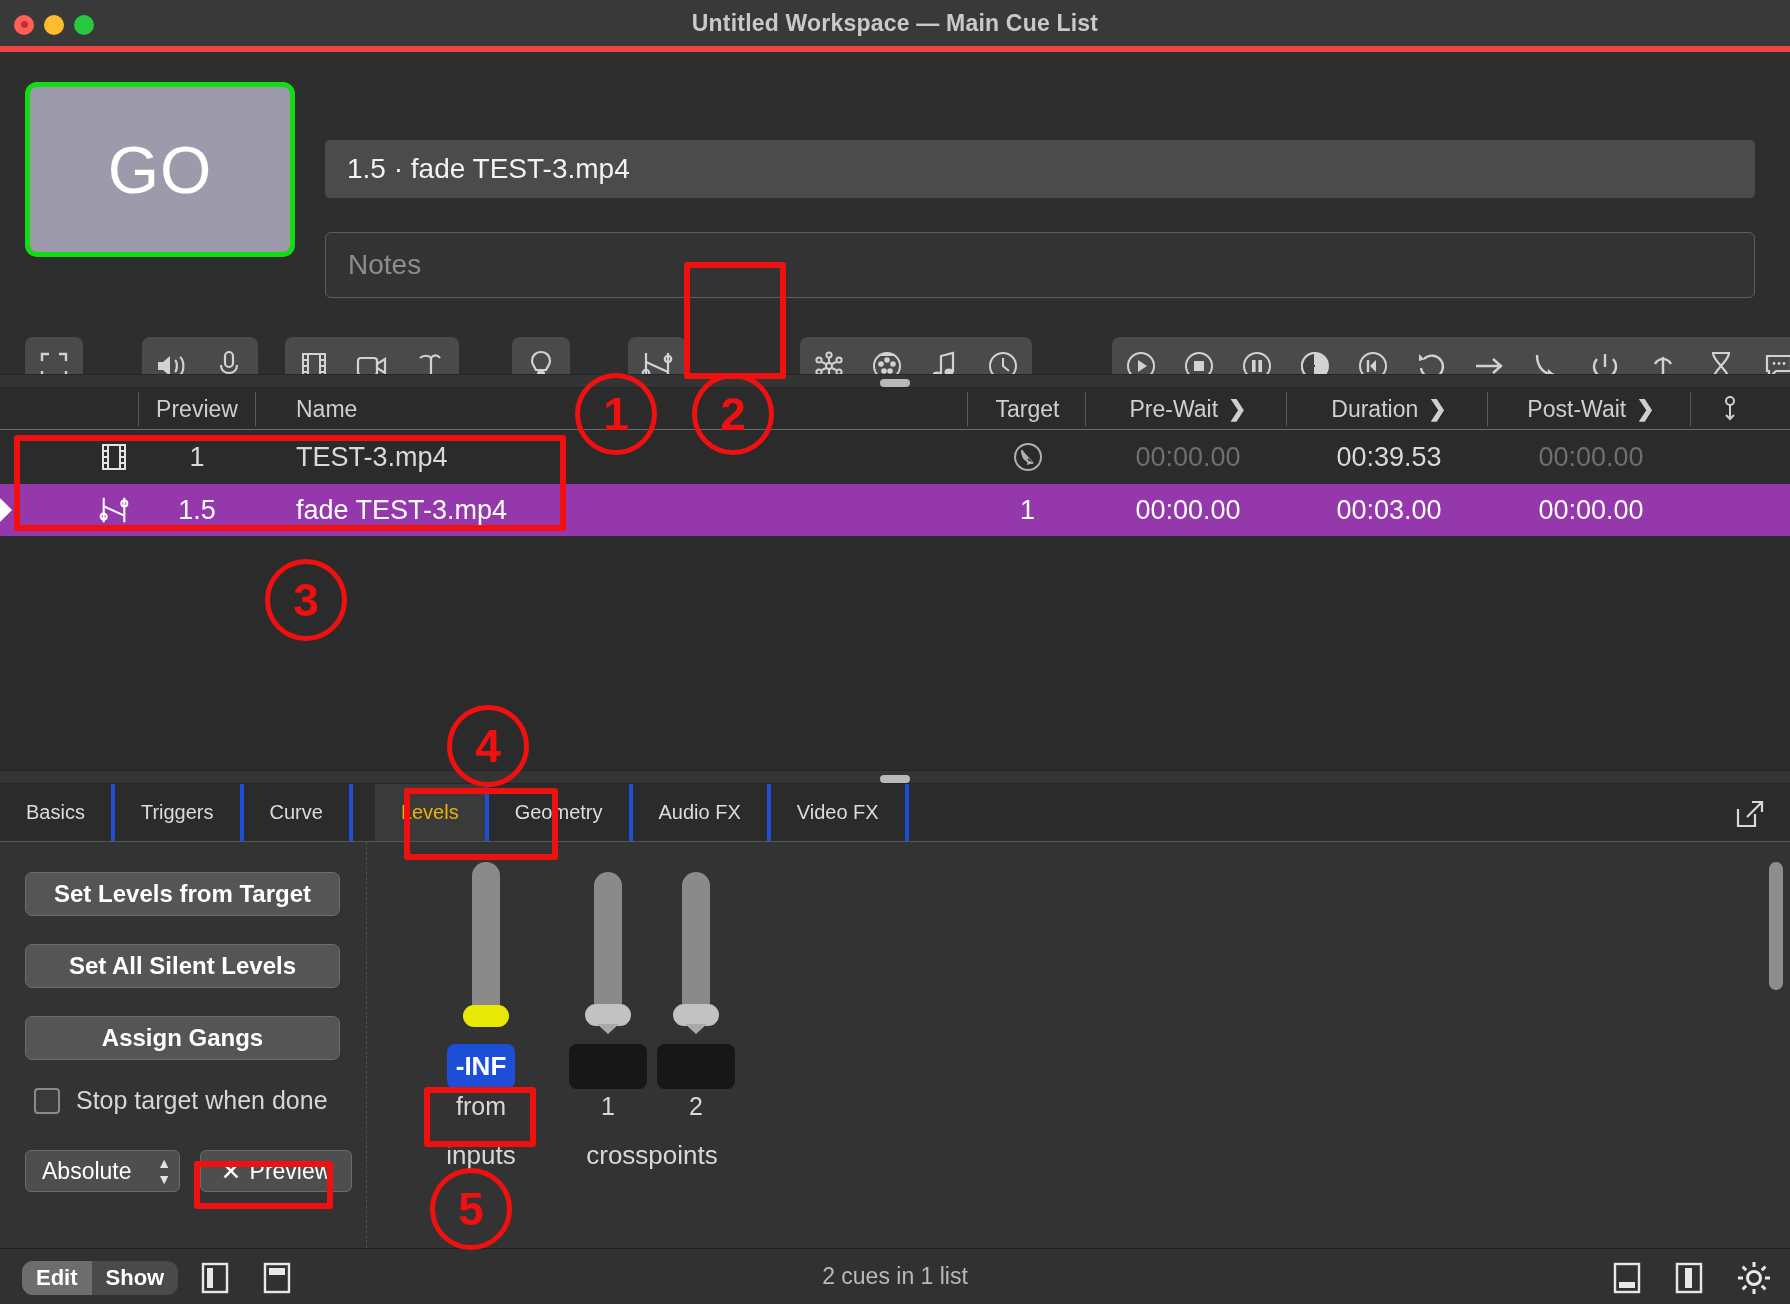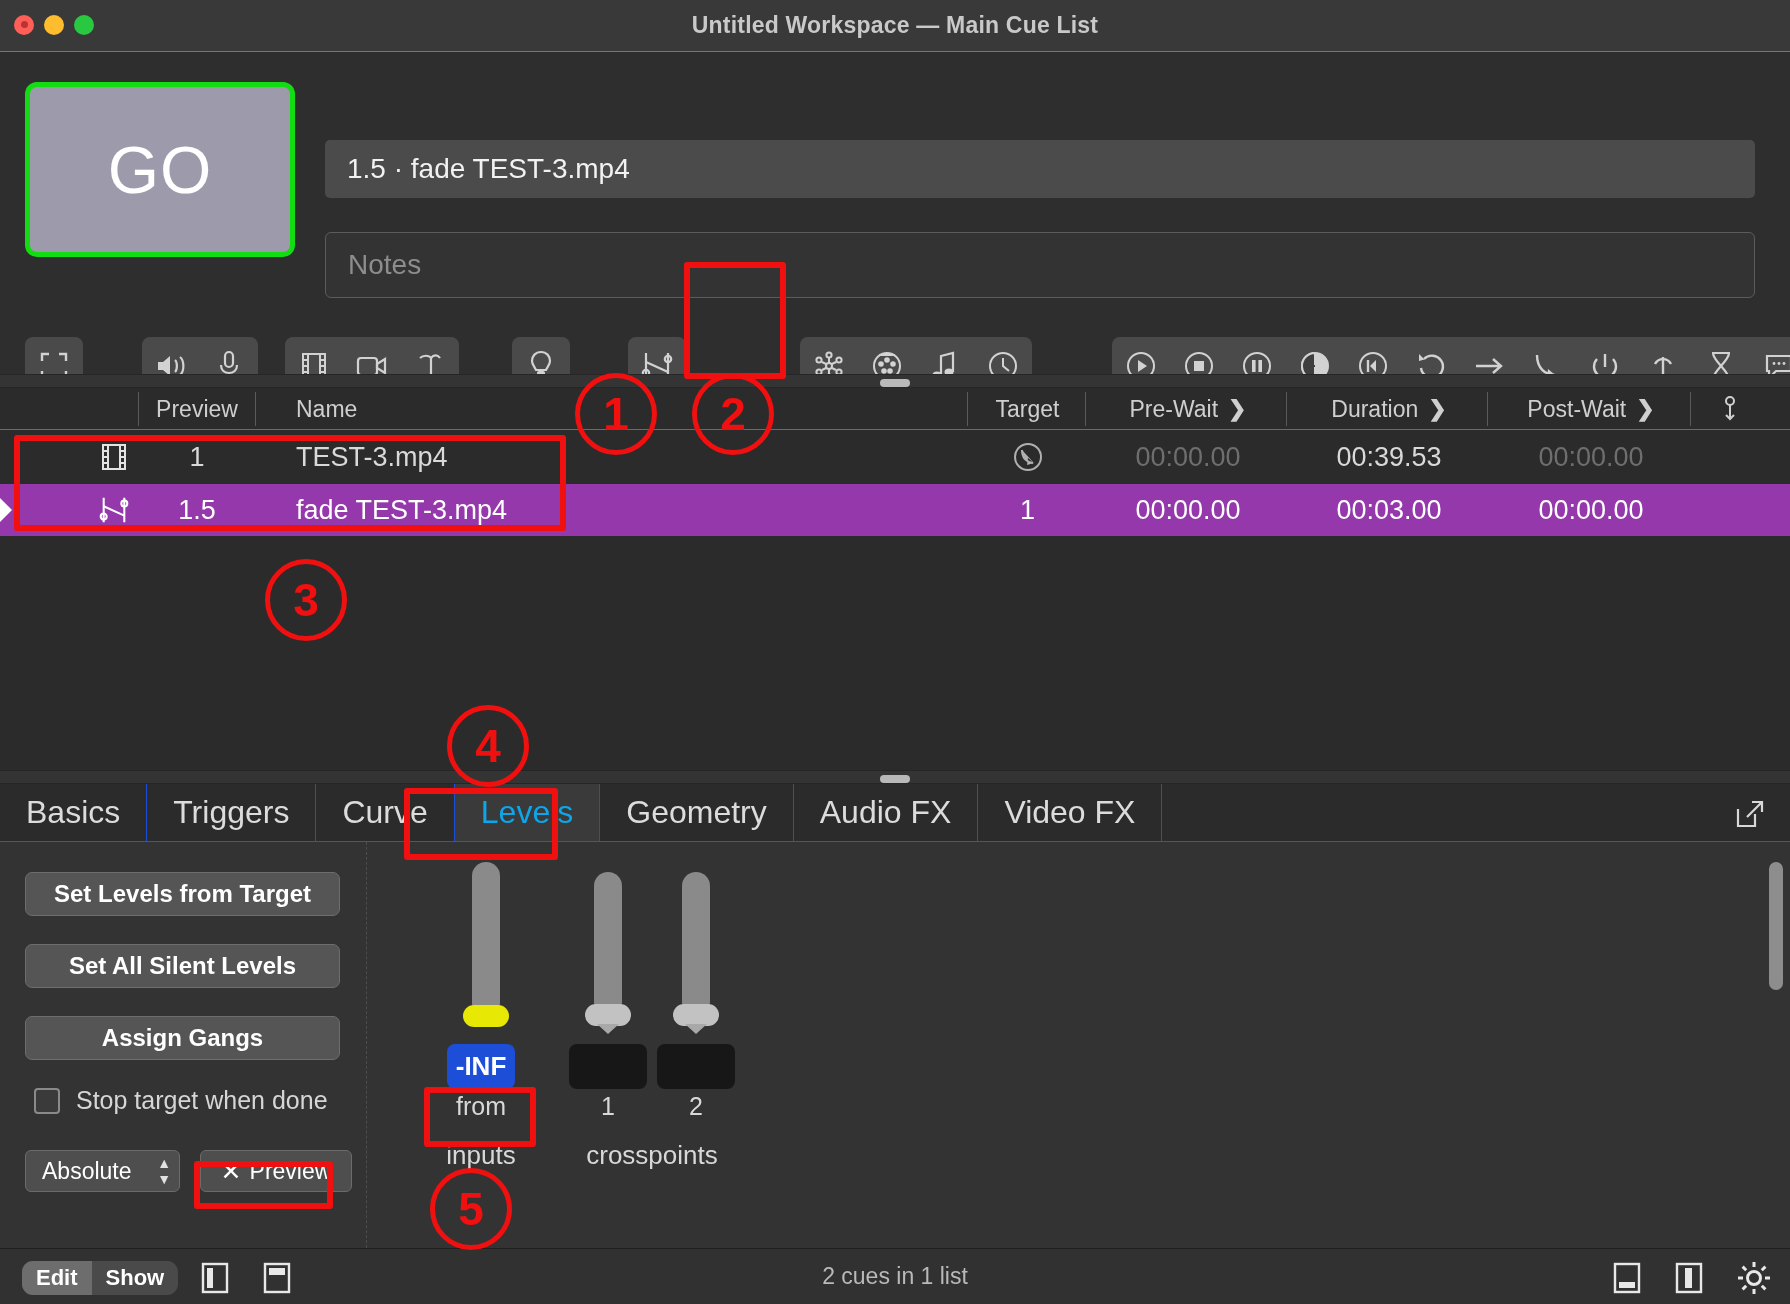--- a/index.html
+++ b/index.html
@@ -7,21 +7,21 @@
     width:1790px; height:1304px;
     background:#1c1c1c;
     font-family:"Liberation Sans", sans-serif;
     overflow:hidden;
   }
   #app { position:relative; width:1790px; height:1304px; background:#2e2e2e; }
 
   
   .titlebar{
     position:absolute; left:0; top:0; width:1790px; height:52px;
-    background:#393939; border-bottom:1px solid #ef4444;
+    background:#393939; border-bottom:6px solid #ef4444;
     display:flex; align-items:center;
   }
   .traffic{ position:absolute; left:14px; top:15px; display:flex; gap:10px; }
   .light{ width:20px;height:20px;border-radius:50%; }
   .light.red{ background:#ff5f57; }
   .light.yellow{ background:#febc2e; }
   .light.green{ background:#28c840; }
   .light.red::after{ content:""; display:block; width:7px;height:7px;border-radius:50%;
      background:#b33; margin:6px auto; }
   .win-title{
@@ -95,24 +95,24 @@
 
   .cuebody{ position:absolute; left:0; width:1790px; background:#2b2b2b; }
 
   
   .tabbar{
     position:absolute; left:0; width:1790px; height:58px; background:#2b2b2b;
     border-bottom:1px solid #565656; display:flex; align-items:stretch;
   }
   .tab{
     display:flex; align-items:center; justify-content:center;
-    color:#dcdcdc; font-size:32px; padding:0 26px;
-    border-right:1px solid #1d4ed8;
-  }
-  .tab.active{ background:#3a3a3a; color:#0ea5e9; }
+    color:#dcdcdc; font-size:20px; padding:0 26px;
+    border-right:4px solid #1d4ed8;
+  }
+  .tab.active{ background:#3a3a3a; color:#eab308;margin-left:22px; }
   .popout{
     position:absolute; right:24px; top:14px; width:32px;height:32px; color:#d8d8d8;
   }
 
   
   .inspector{ position:absolute; left:0; width:1790px; background:#333333; }
   .leftcol{ position:absolute; left:0; top:0; width:367px; height:100%;
             border-right:1px dashed #4d4d4d; }
   .wbtn{
     position:absolute; left:25px; width:315px; height:44px;

